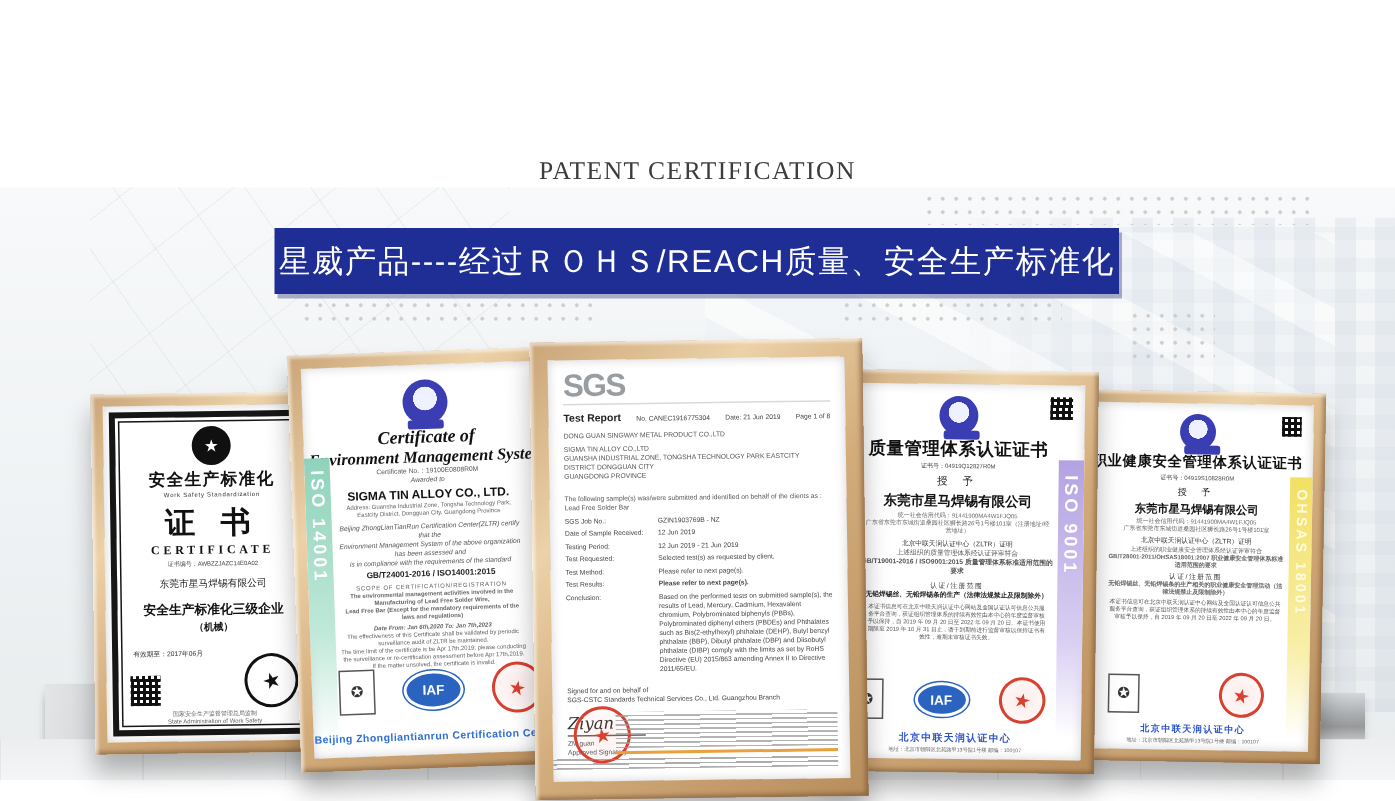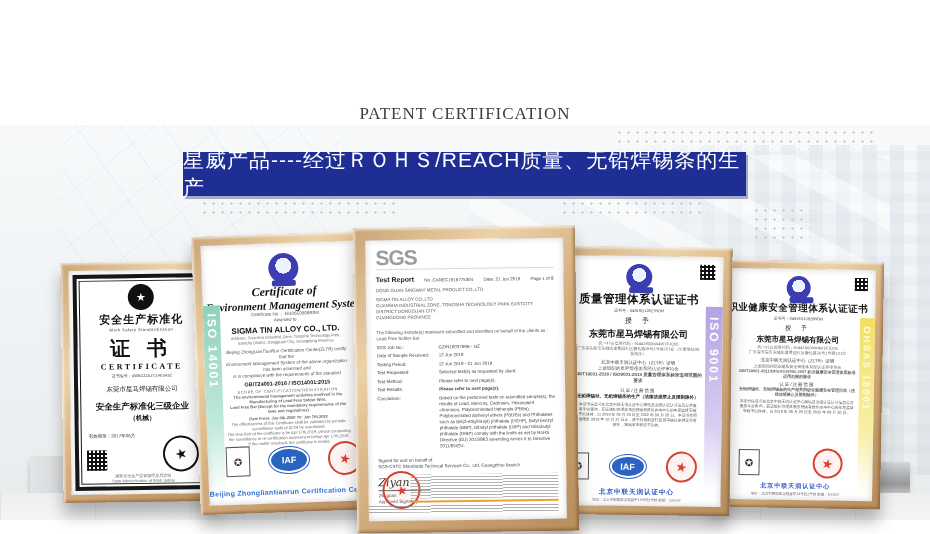--- a/index.html
+++ b/index.html
@@ -174,21 +174,21 @@
     <div class="ledge"></div>
     <div class="ledge-marble"></div>
     <div class="floor"></div>
   </div>
 
   <div class="dots" style="left:615px;top:128px;width:258px;height:22px;"></div>
   <div class="dots" style="left:200px;top:199px;width:198px;height:15px;"></div>
   <div class="dots" style="left:560px;top:199px;width:148px;height:15px;"></div>
   <div class="dots" style="left:752px;top:206px;width:58px;height:38px;"></div>
 
-  <div class="banner">星威产品----经过ＲＯＨＳ/REACH质量、无铅焊锡条的生产</div>
+  <div class="banner">星威产品----经过ＲＯＨＳ/REACH质量、安全生产标准化</div>
 
   <div id="f1" class="frame">
     <div class="paper">
       <div class="ws-border">
         <div class="emblem-ws">★</div>
         <div class="ws-name c">安全生产标准化</div>
         <div class="ws-name-en c">Work Safety Standardization</div>
         <div class="ws-cert c">证  书</div>
         <div class="ws-cert-en c">CERTIFICATE</div>
         <div class="ws-no c">证书编号：AWBZZJAZC14E0A02</div>

